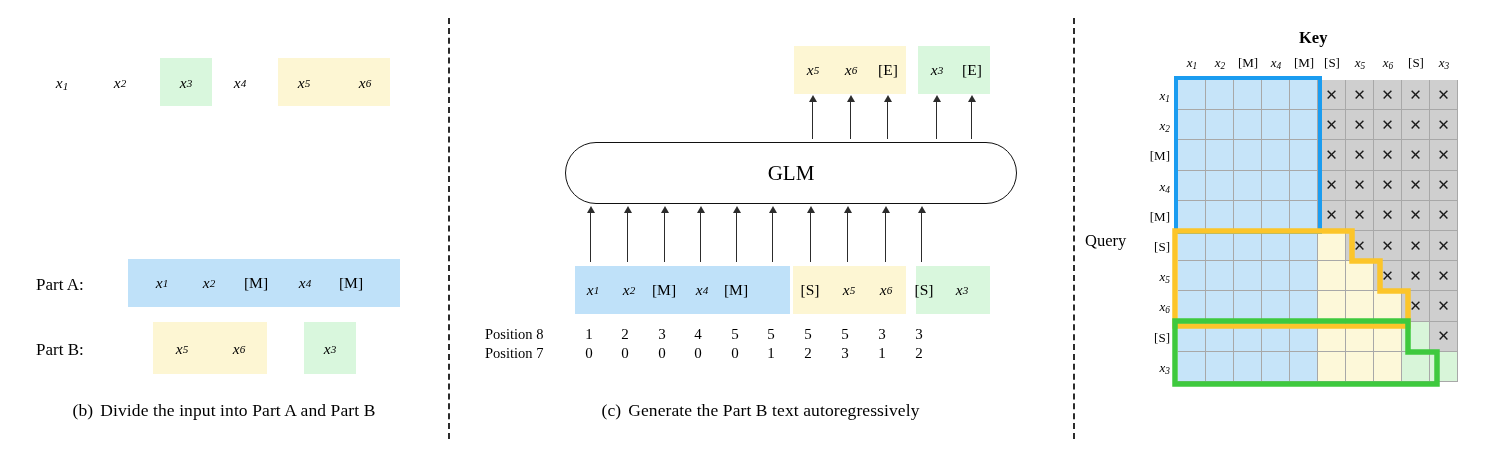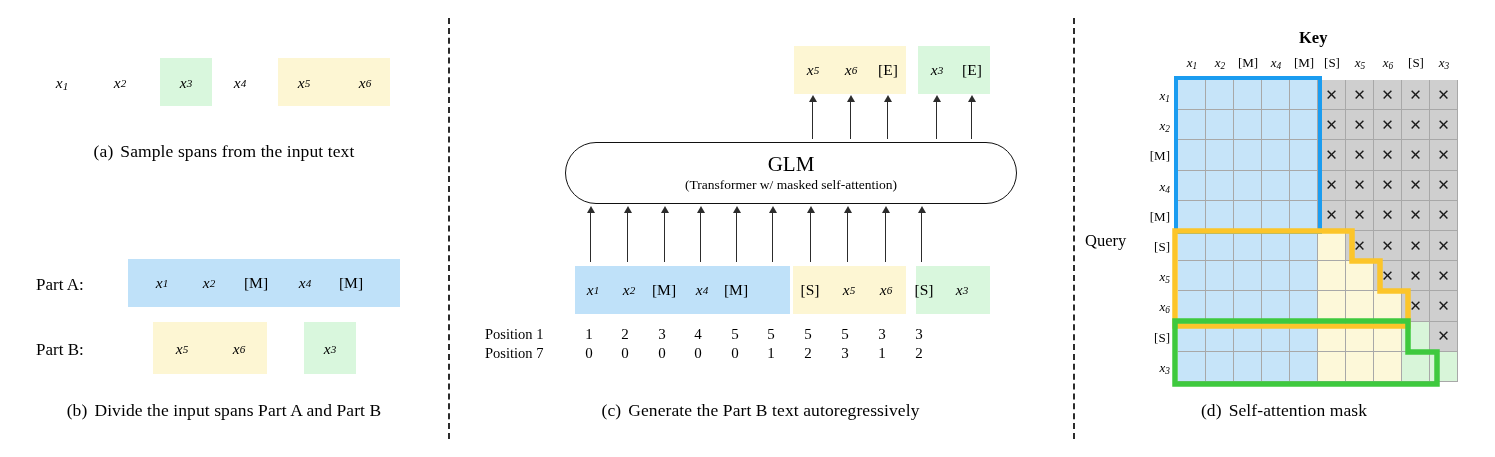--- a/index.html
+++ b/index.html
@@ -180,23 +180,20 @@
     <div class="tok plain" style="left:284px; width:40px;">
         <i>x</i>
         <span class="sub">5</span>
       </div>
     <div class="tok plain" style="left:345px; width:40px;">
         <i>x</i>
         <span class="sub">6</span>
       </div>
   </div>
 
-  <div class="caption" style="top:141px;">
-    <span class="lbl">(a)</span><span>Sample spans from the input text</span>
-  </div>
 
   <span class="partlbl" style="left:36px; top:275px;">Part A:</span>
   <div class="hl hl-blue" style="left:128px; top:259px; width:272px; height:48px;"></div>
   <div class="tok plain" style="left:145px; top:271px; width:34px; height:24px;">
       <i>x</i>
       <span class="sub">1</span>
     </div>
   <div class="tok plain" style="left:192px; top:271px; width:34px; height:24px;">
       <i>x</i>
       <span class="sub">2</span>
@@ -218,21 +215,21 @@
   <div class="tok plain" style="left:222px; top:337px; width:34px; height:24px;">
       <i>x</i>
       <span class="sub">6</span>
     </div>
   <div class="tok plain" style="left:313px; top:337px; width:34px; height:24px;">
       <i>x</i>
       <span class="sub">3</span>
     </div>
 
   <div class="caption" style="top:400px;">
-    <span class="lbl">(b)</span><span>Divide the input spans Part A and Part B</span>
+    <span class="lbl">(b)</span><span>Divide the input into Part A and Part B</span>
   </div>
 </div>
 
 <div class="panel" id="panel-c">
 
   <div class="hl hl-yellow" style="left:346px; top:46px; width:112px; height:48px;"></div>
   <div class="hl hl-green" style="left:470px; top:46px; width:72px; height:48px;"></div>
 
   <div class="tok plain" style="left:350px; top:58px; width:30px; height:24px;">
       <i>x</i>
@@ -250,21 +247,20 @@
   <div class="tok brk" style="left:507px; top:58px; width:34px; height:24px;">[E]</div>
 
   <div class="arrow-up" style="left:364px; top:101px; height:38px;"></div>
   <div class="arrow-up" style="left:402px; top:101px; height:38px;"></div>
   <div class="arrow-up" style="left:439px; top:101px; height:38px;"></div>
   <div class="arrow-up" style="left:488px; top:101px; height:38px;"></div>
   <div class="arrow-up" style="left:523px; top:101px; height:38px;"></div>
 
   <div id="glm-box">
     <div id="glm-title">GLM</div>
-    <div id="glm-sub">(Transformer w/ masked self-attention)</div>
   </div>
 
   <div class="arrow-up" style="left:142px; top:212px; height:50px;"></div>
   <div class="arrow-up" style="left:179px; top:212px; height:50px;"></div>
   <div class="arrow-up" style="left:216px; top:212px; height:50px;"></div>
   <div class="arrow-up" style="left:252px; top:212px; height:50px;"></div>
   <div class="arrow-up" style="left:288px; top:212px; height:50px;"></div>
   <div class="arrow-up" style="left:324px; top:212px; height:50px;"></div>
   <div class="arrow-up" style="left:362px; top:212px; height:50px;"></div>
   <div class="arrow-up" style="left:399px; top:212px; height:50px;"></div>
@@ -297,21 +293,21 @@
   <div class="tok plain" style="left:423px; top:278px; width:30px; height:24px;">
       <i>x</i>
       <span class="sub">6</span>
     </div>
   <div class="tok brk" style="left:461px; top:278px; width:30px; height:24px;">[S]</div>
   <div class="tok plain" style="left:499px; top:278px; width:30px; height:24px;">
       <i>x</i>
       <span class="sub">3</span>
     </div>
 
-  <span class="poslabel" style="left:37px; top:326px;">Position 1</span>
+  <span class="poslabel" style="left:37px; top:326px;">Position 8</span>
   <span class="poslabel" style="left:37px; top:345px;">Position 7</span>
 
   <div id="pos-row-1">
       <div class="posnum" style="left: 130px; top: 326px;">1</div>
       <div class="posnum" style="left: 166px; top: 326px;">2</div>
       <div class="posnum" style="left: 203px; top: 326px;">3</div>
       <div class="posnum" style="left: 239px; top: 326px;">4</div>
       <div class="posnum" style="left: 276px; top: 326px;">5</div>
       <div class="posnum" style="left: 312px; top: 326px;">5</div>
       <div class="posnum" style="left: 349px; top: 326px;">5</div>
@@ -473,16 +469,13 @@
   <div class="box-outline" style="left:101px; top:76px; width:148px; height:158px; border:4.5px solid #1a9cf0;"></div>
 
   <svg class="box-outline" style="left:99px; top:228px;" width="250" height="104" viewBox="0 0 250 104">
     <path d="M 3,3 L 180,3 L 180,33 L 208,33 L 208,63 L 236,63 L 236,98 L 3,98 Z" fill="none" stroke="#fcc52a" stroke-width="5.5" stroke-linejoin="miter"></path>
   </svg>
 
   <svg class="box-outline" style="left:99px; top:318px;" width="300" height="72" viewBox="0 0 300 72">
     <path d="M 3,3 L 236,3 L 236,34 L 265,34 L 265,66 L 3,66 Z" fill="none" stroke="#3ec93e" stroke-width="5.5" stroke-linejoin="miter"></path>
   </svg>
 
-  <div class="caption" style="top:400px;">
-    <span class="lbl">(d)</span><span>Self-attention mask</span>
-  </div>
 </div>
 
 </body></html>

